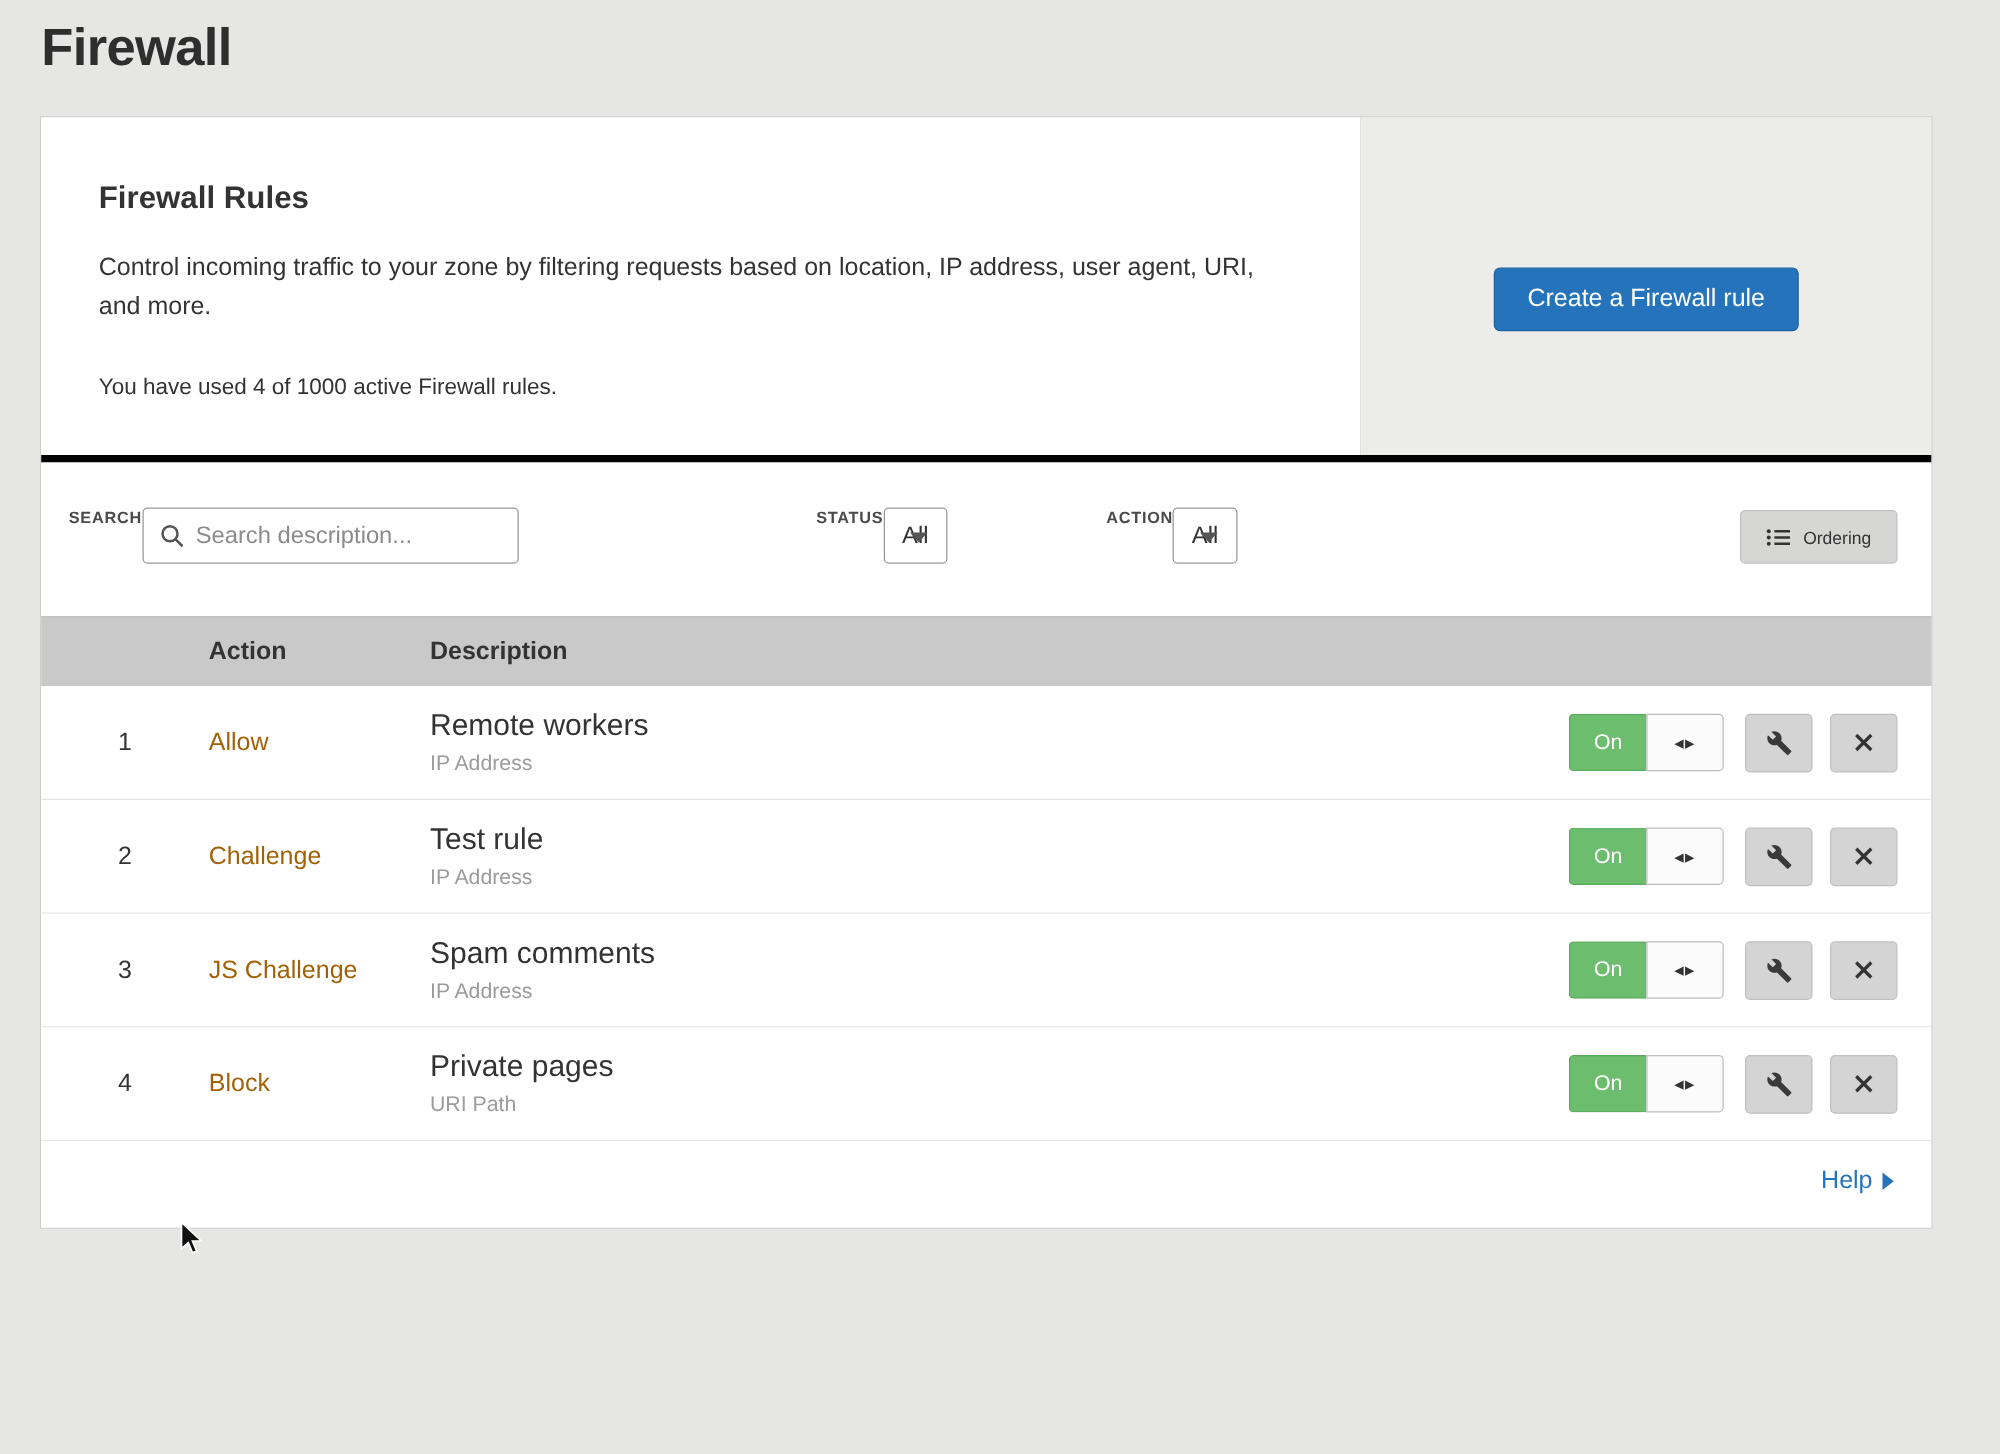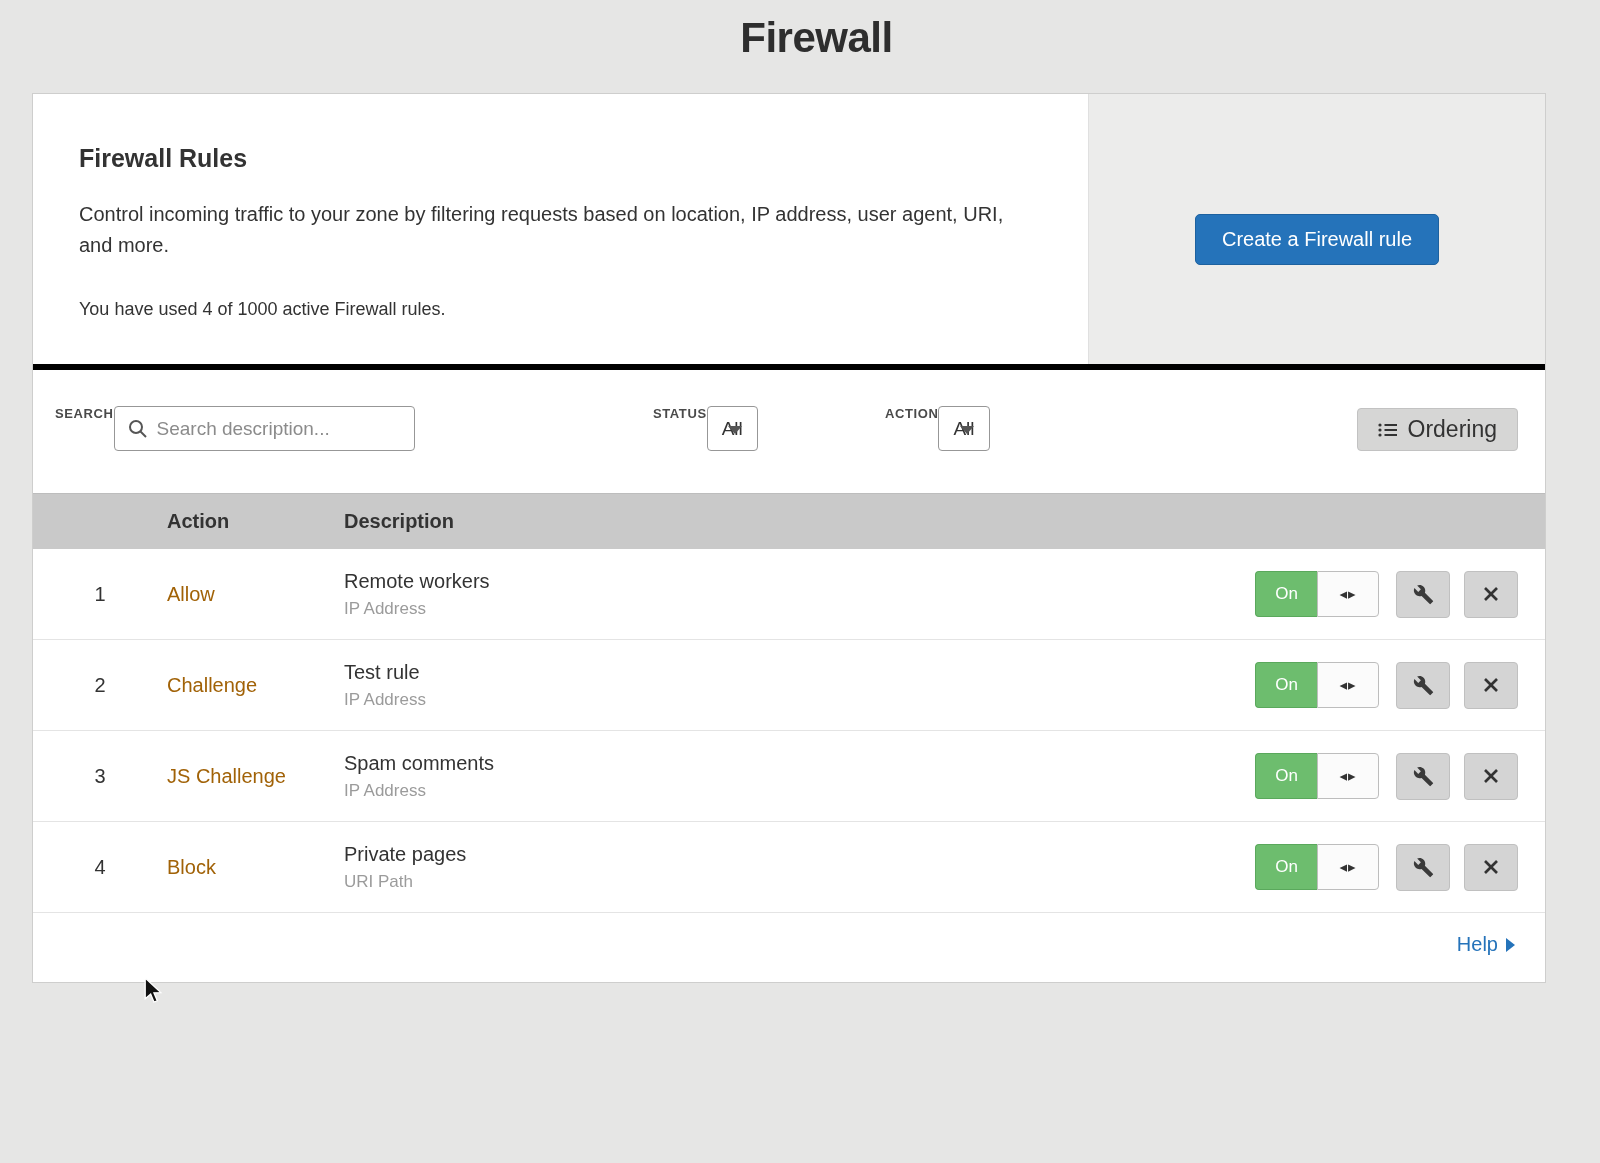--- a/index.html
+++ b/index.html
@@ -3,21 +3,21 @@
 <meta charset="utf-8">
 <style>
   * { margin:0; padding:0; box-sizing:border-box; }
   html,body { width:1600px; height:1163px; overflow:hidden; }
   body {
     font-family:"Liberation Sans", sans-serif;
     background:#e6e6e5;
     color:#333;
     position:relative;
   }
-  .page-header { padding:14px 0 0 33px;text-align:center; }
+  .page-header { padding:14px 0 0 33px; }
   .page-title { font-size:42px; font-weight:700; color:#2e2e2e; letter-spacing:-0.5px; }
   .page-subtitle { font-size:29px; color:#6e6e6e; font-weight:400; margin-top:20px; }
 
   .card {
     margin:32px 55px 0 33px;
     background:#fff;
     box-shadow:0 0 0 1px rgba(0,0,0,0.10);
   }
   .card-top { display:flex; border-bottom:6px solid #000000; }
   .card-top-left {
@@ -68,42 +68,42 @@
   .chevron {
     position:absolute; right:15px; top:19px;
     width:0; height:0;
     border-left:7px solid transparent; border-right:7px solid transparent;
     border-top:8px solid #555;
   }
   .filters-spacer { flex:1; }
   .ordering-btn {
     height:43px; background:#d6d6d5; border:1px solid #c2c2c2; border-radius:4px;
     display:flex; align-items:center; gap:10px;
-    padding:0 20px; font-size:23px; color:#333; font-family:inherit; cursor:pointer;
+    padding:0 20px; font-size:14px; color:#333; font-family:inherit; cursor:pointer;
   }
 
   
   .tbl-header {
     display:flex; align-items:center;
     height:56px; background:#c9c9c9; border-top:1px solid #bdbdbd;
     font-size:20px; font-weight:700; color:#333;
   }
   .col-num { width:134px; text-align:center; flex-shrink:0; }
   .col-action { width:177px; flex-shrink:0; }
   .col-desc { flex:1; min-width:0; }
   .col-controls { width:292px; flex-shrink:0; display:flex; align-items:center; justify-content:flex-end; padding-right:27px; }
 
   .tbl-row {
     display:flex; align-items:center;
     min-height:91px; background:#fff; border-bottom:1px solid #e4e4e4;
     font-size:20px;
   }
   .row-num { color:#333; }
   .row-action { color:#a16207; }
-  .desc-main { color:#333; font-size:20px; }
+  .desc-main { color:#333; font-size:24px; }
   .desc-sub { color:#9b9b9b; font-size:17px; margin-top:6px; }
 
   .toggle { display:flex; height:46px; cursor:pointer; }
   .toggle-on {
     width:62px; background:#6dbd6e; color:#fff;
     border:1px solid #5aa85c; border-right:none;
     border-radius:4px 0 0 4px;
     display:flex; align-items:center; justify-content:center;
     font-size:17px;
   }

